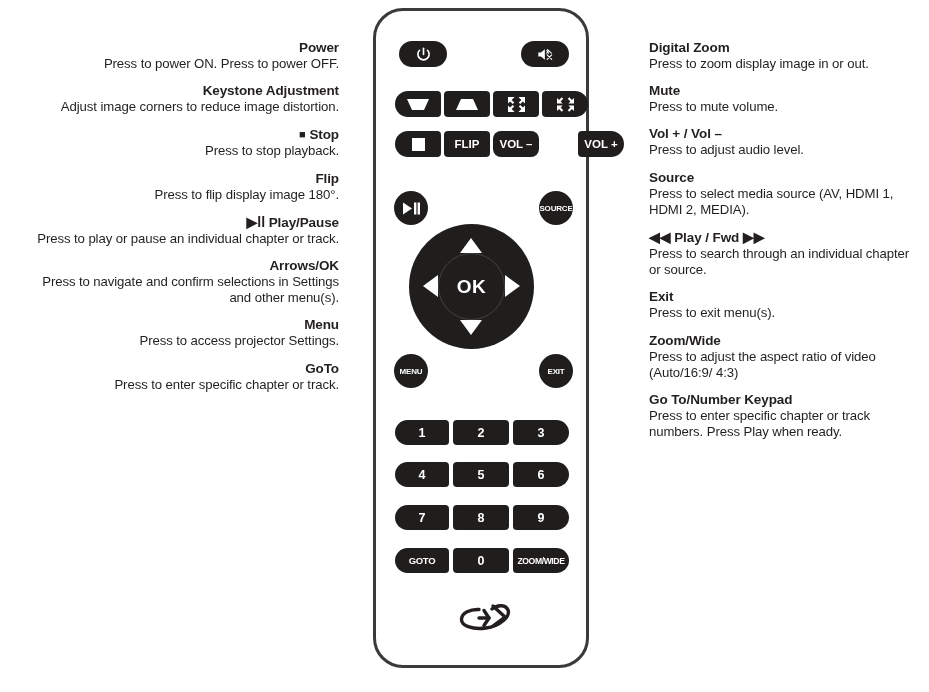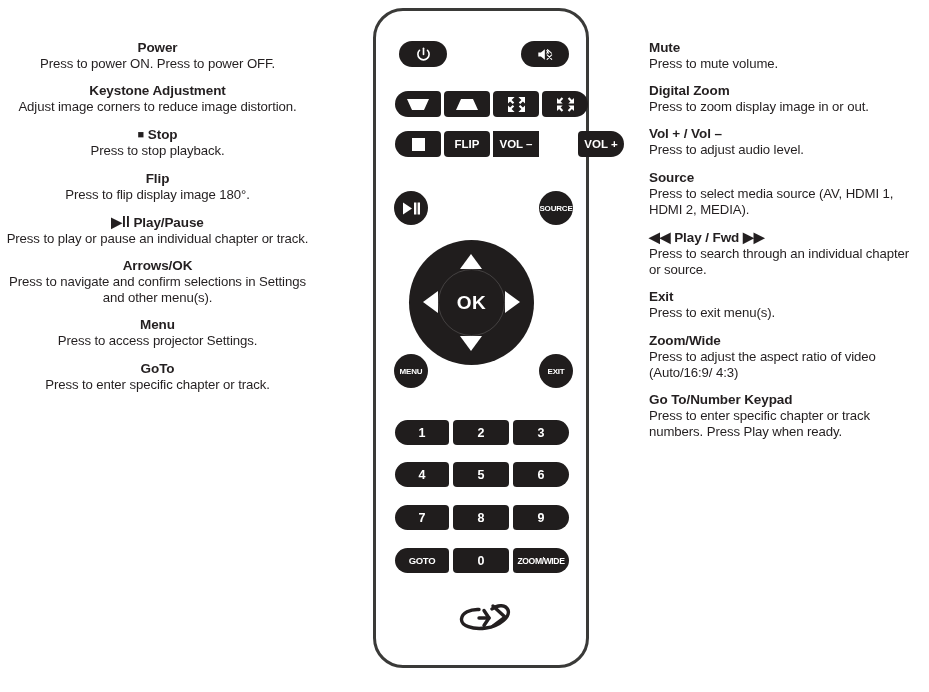--- a/index.html
+++ b/index.html
@@ -8,21 +8,21 @@
     background:#ffffff;
     font-family:"Liberation Sans", sans-serif;
     color:#231f20;
     overflow:hidden;
     position:relative;
   }
   .stage{position:relative;width:929px;height:692px;}
 
   
   .col{position:absolute;}
-  .col-left{left:0;top:40px;width:315px;text-align:center;}
+  .col-left{left:0;top:40px;width:315px;text-align:right;padding-left:24px;}
   .col-right{left:649px;top:40px;width:268px;text-align:left;}
 
   .entry{margin-bottom:11px;}
   .entry:last-child{margin-bottom:0;}
   .e-title{
     font-weight:bold;font-size:13.5px;line-height:16px;
     letter-spacing:-0.1px;
   }
   .e-desc{
     font-weight:normal;font-size:13.2px;line-height:16.2px;
@@ -59,33 +59,33 @@
   .r2{top:80px;width:46px;height:26px;}
   .b-ks1{left:19px;border-radius:13px 4px 4px 13px;}
   .b-ks2{left:68px;border-radius:4px;}
   .b-zo1{left:117px;border-radius:4px;}
   .b-zo2{left:166px;border-radius:4px 13px 13px 4px;}
 
   
   .r3{top:120px;width:46px;height:26px;font-size:11.5px;}
   .b-stop{left:19px;border-radius:13px 4px 4px 13px;}
   .b-flip{left:68px;border-radius:4px;}
-  .b-volm{left:117px;border-radius:0;text-align:center;}
+  .b-volm{left:117px;border-radius:8px;text-align:center;}
   .b-volp{left:166px;border-radius:4px 13px 13px 4px;margin-left:36px;}
 
   
   .round{border-radius:50%;width:34px;height:34px;font-size:8px;letter-spacing:-0.2px;}
   .b-play{left:18px;top:180px;}
   .b-source{left:163px;top:180px;}
   .b-menu{left:18px;top:343px;}
   .b-exit{left:163px;top:343px;}
 
   
   .dpad{
-    position:absolute;left:33px;top:229px;
+    position:absolute;left:33px;top:213px;
     width:125px;height:125px;border-radius:50%;
     background:#201d1d;
   }
   .dpad .ring{
     position:absolute;left:29px;top:29px;width:67px;height:67px;
     border-radius:50%;border:1px solid #444141;box-sizing:border-box;
   }
   .dpad .ok{
     position:absolute;left:0;top:0;width:125px;height:125px;
     display:flex;align-items:center;justify-content:center;
@@ -157,27 +157,27 @@
     <div class="entry">
       <div class="e-title">GoTo</div>
       <div class="e-desc">Press to enter specific chapter or track.</div>
     </div>
 
   </div>
 
   <div class="col col-right">
 
     <div class="entry">
+      <div class="e-title">Digital Zoom</div>
+      <div class="e-desc">Press to zoom display image in or out.</div>
+    </div>
+
+    <div class="entry">
       <div class="e-title">Mute</div>
       <div class="e-desc">Press to mute volume.</div>
-    </div>
-
-    <div class="entry">
-      <div class="e-title">Digital Zoom</div>
-      <div class="e-desc">Press to zoom display image in or out.</div>
     </div>
 
     <div class="entry">
       <div class="e-title">Vol + / Vol –</div>
       <div class="e-desc">Press to adjust audio level.</div>
     </div>
 
     <div class="entry">
       <div class="e-title">Source</div>
       <div class="e-desc">Press to select media source (AV, HDMI 1, HDMI 2, MEDIA).</div>

